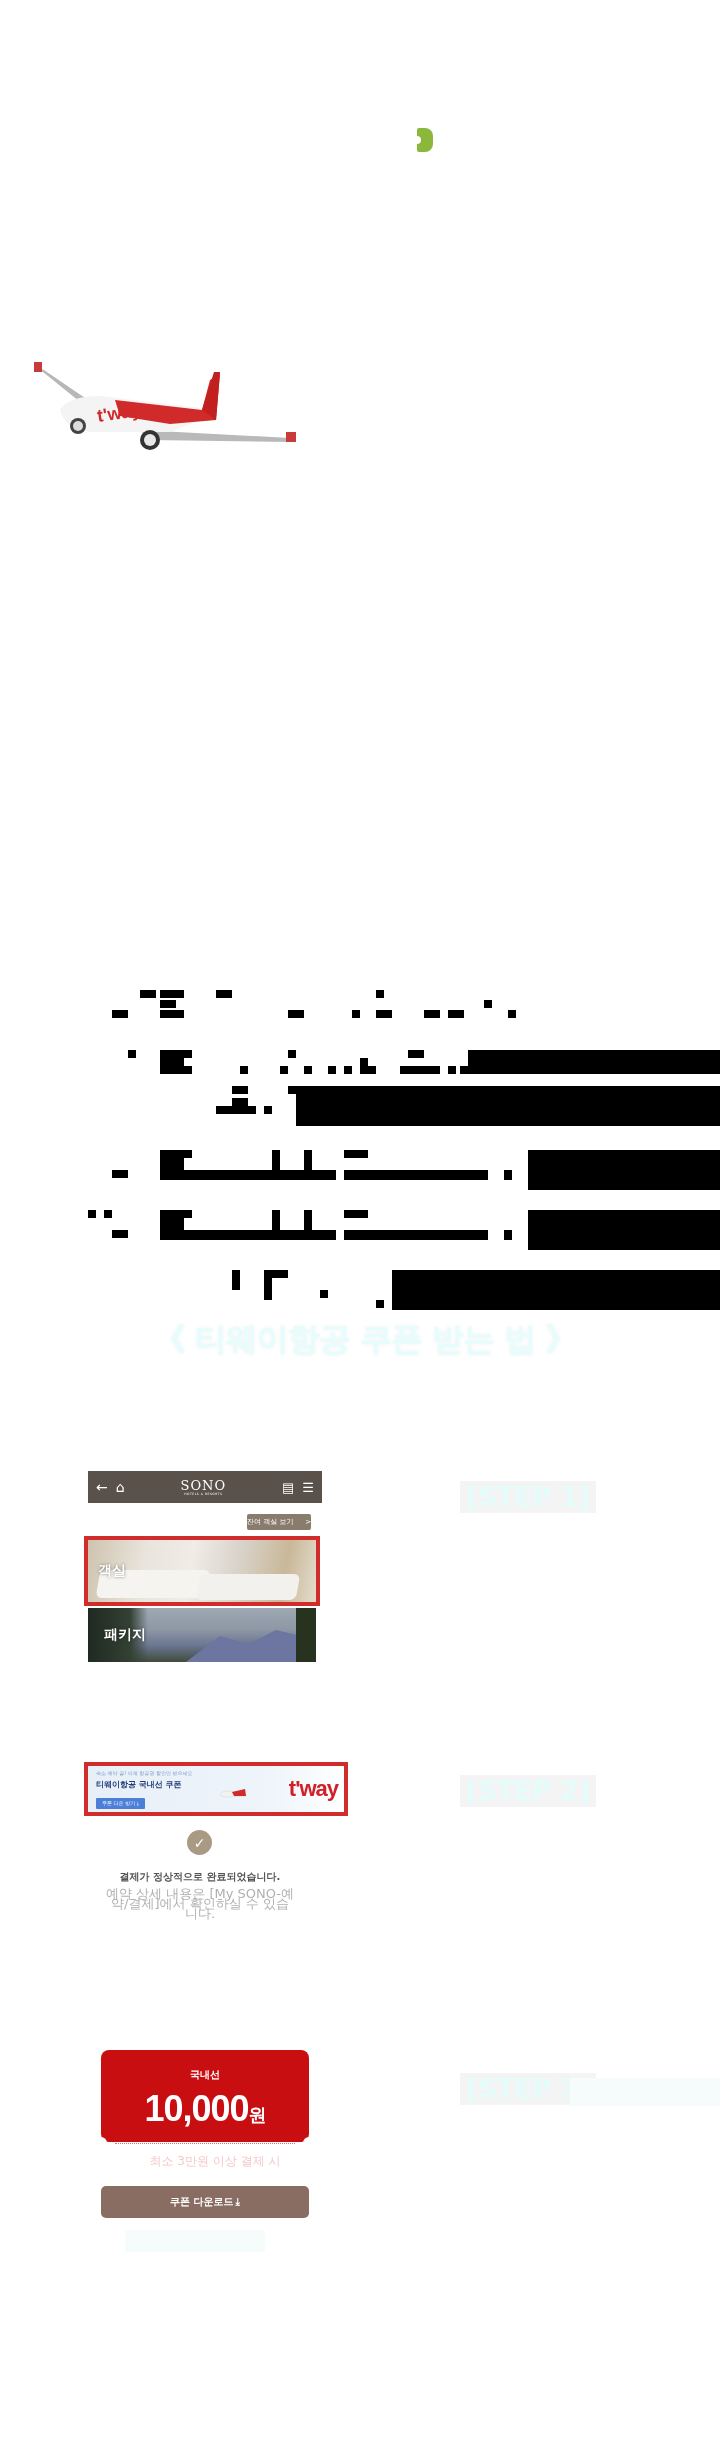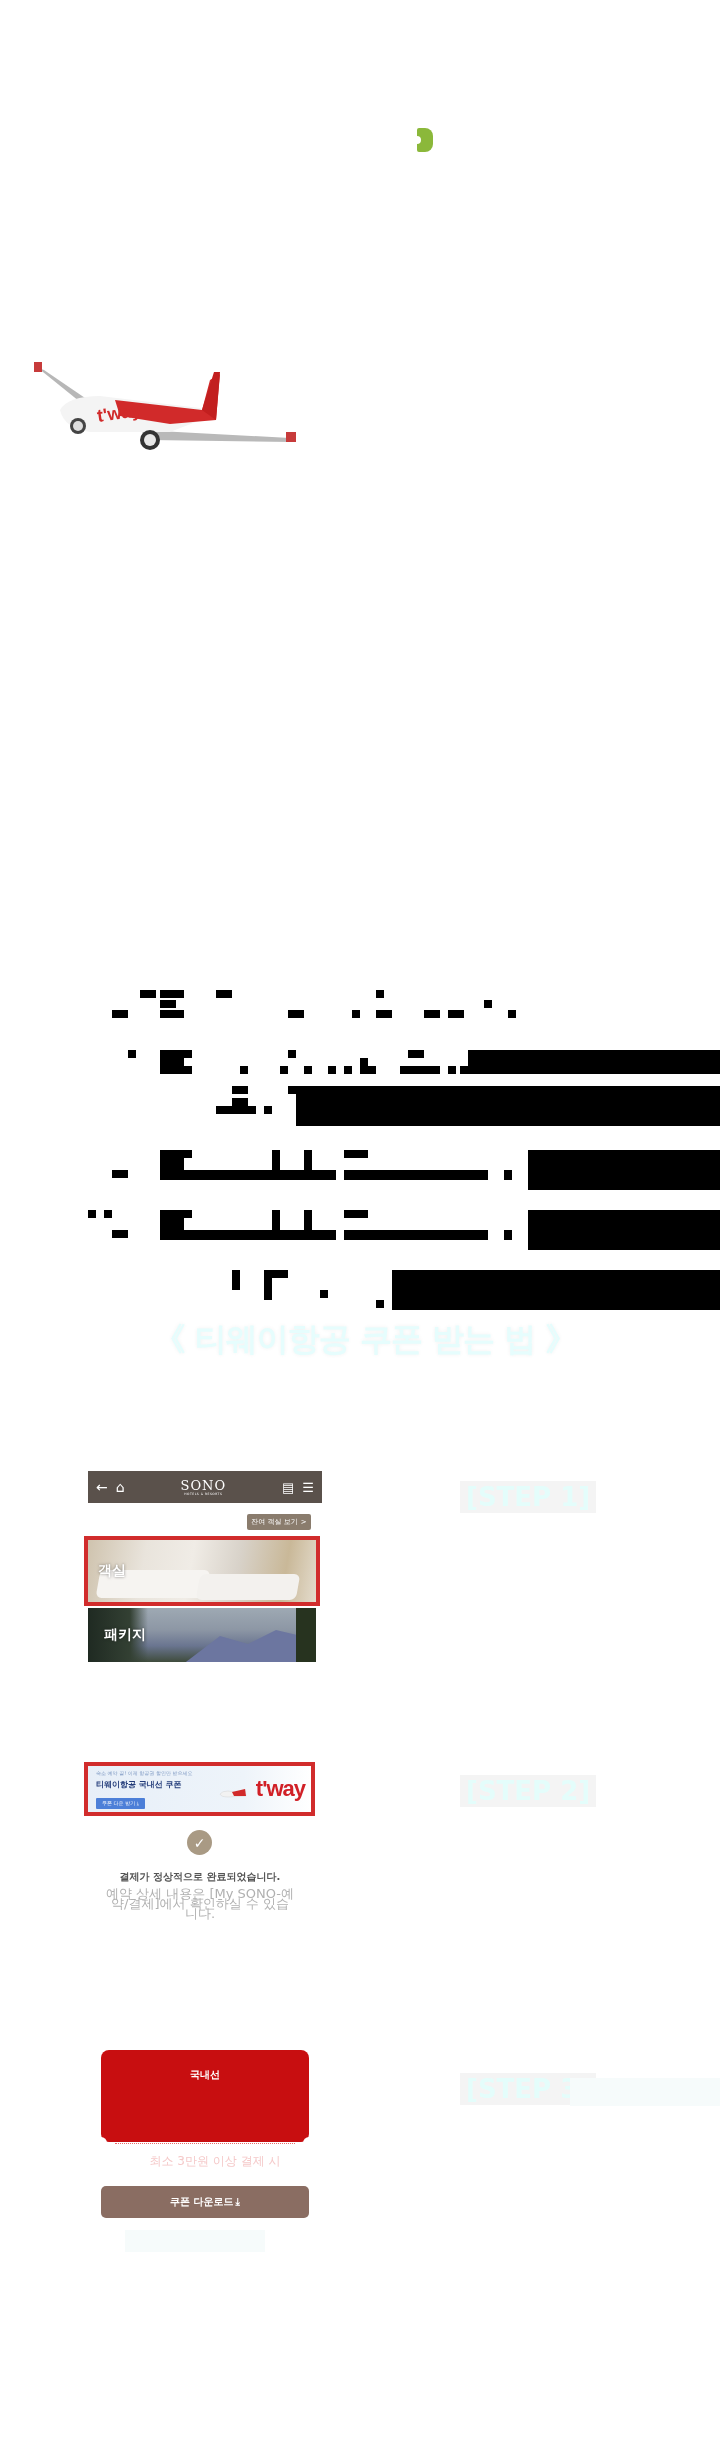--- a/index.html
+++ b/index.html
@@ -32,36 +32,36 @@
   }
 
   
   .sono-nav { left: 88px; top: 1471px; width: 234px; height: 32px; background: #5a514b; display: flex; align-items: center; padding: 0 8px; color: #fff; }
   .sono-nav .left { display: flex; gap: 8px; align-items: center; font-size: 14px; }
   .sono-nav .logo { flex: 1; text-align: center; line-height: 1; }
   .sono-nav .logo .brand { font-family: "DejaVu Serif", serif; font-size: 13px; letter-spacing: 1px; display: block; }
   .sono-nav .logo .sub { font-size: 3px; letter-spacing: 0.5px; display: block; margin-top: 1px; }
   .sono-nav .right { display: flex; gap: 8px; align-items: center; font-size: 13px; }
 
-  .rooms-btn { left: 247px; top: 1514px; width: 64px; height: 16px; background: #8a7c6d; color: #fff; font-size: 7px; border-radius: 2px; display: flex; align-items: center; justify-content: center; gap: 3px; }
+  .rooms-btn { left: 247px; top: 1514px; width: 64px; height: 16px; background: #8a7c6d; color: #fff; font-size: 7px; border-radius: 2px; display: flex; align-items: center; justify-content: space-between; gap: 3px; }
 
   .card-room { left: 84px; top: 1536px; width: 236px; height: 70px; border: 4px solid #d12c2c; overflow: hidden;
     background: linear-gradient(100deg, #cfc3ae 0%, #e9e4dc 25%, #f0ece6 45%, #d8d2c9 65%, #c9b898 85%, #e4dccd 100%); }
   .card-room .bed1 { position: absolute; left: 10px; top: 30px; width: 110px; height: 28px; background: #f6f4f1; border-radius: 6px; transform: skewX(-10deg); }
   .card-room .bed2 { position: absolute; left: 110px; top: 34px; width: 100px; height: 26px; background: #f3f1ee; border-radius: 6px; transform: skewX(-10deg); }
   .card-label { position: absolute; font-size: 14px; font-weight: bold; color: #fff; text-shadow: 0 0 3px rgba(0,0,0,0.5); }
 
   .card-package { left: 88px; top: 1608px; width: 228px; height: 54px; overflow: hidden;
     background: linear-gradient(180deg, #9ea9b3 0%, #8d97a5 40%, #6a7590 70%, #3f4c3c 100%); text-align: center; }
   .card-package .mtn { position: absolute; left: 90px; top: 20px; width: 140px; height: 40px; background: #6c76a0; clip-path: polygon(0 100%, 30% 20%, 50% 40%, 70% 5%, 100% 30%, 100% 100%); }
   .card-package .tree-l { position: absolute; left: 0; top: 0; width: 60px; height: 54px; background: linear-gradient(90deg, #1f2a22, #334033 70%, transparent); }
   .card-package .tree-r { position: absolute; right: 0; top: 0; width: 20px; height: 54px; background: #27331f; }
 
   
-  .tway-banner { left: 84px; top: 1762px; width: 231px; height: 54px; border: 4px solid #d12c2c; background: linear-gradient(90deg, #e7eff8 0%, #eef4fa 70%, #ffffff 100%); padding: 4px 8px; }
+  .tway-banner { left: 84px; top: 1762px; width: 264px; height: 54px; border: 4px solid #d12c2c; background: linear-gradient(90deg, #e7eff8 0%, #eef4fa 70%, #ffffff 100%); padding: 4px 8px; }
   .tway-banner .small { font-size: 5px; color: #7d98c2; white-space: nowrap; }
   .tway-banner .big { font-size: 8px; font-weight: bold; color: #233c7a; margin-top: 3px; white-space: nowrap; }
   .tway-banner .dl { display: inline-block; margin-top: 4px; background: #4c7fd8; color: #fff; font-size: 5px; padding: 2px 6px; border-radius: 1px; }
   .tway-banner .logo { position: absolute; right: 6px; top: 10px; font-size: 22px; font-weight: bold; color: #d12027; font-family: "Liberation Sans", sans-serif; letter-spacing: -1px; }
   .tway-banner .mini-plane { position: absolute; left: 130px; top: 22px; width: 30px; height: 12px; }
 
   .check-circle { left: 187px; top: 1830px; width: 25px; height: 25px; border-radius: 50%; background: #a99a84; display: flex; align-items: center; justify-content: center; color: #fff; font-size: 14px; }
   .pay-done { left: 90px; top: 1870px; width: 220px; text-align: center; font-size: 10px; font-weight: bold; color: #555; white-space: nowrap; }
   .pay-sub { left: 105px; top: 1889px; width: 190px; text-align: center; font-size: 13px; color: #b0b0b0; line-height: 10px; }
 
@@ -227,20 +227,21 @@
 <div class="abs pay-done">결제가 정상적으로 완료되었습니다.</div>
 <div class="abs pay-sub">예약 상세 내용은 [My SONO-예약/결제]에서 확인하실 수 있습니다.</div>
 
 <div class="abs step-label" style="left:460px; top:2073px;">[STEP 3]</div>
 <div class="abs faint-bar" style="left:570px; top:2078px; width:150px; height:28px;"></div>
 
 <div class="abs coupon">
   <span class="notch l"></span>
   <span class="notch r"></span>
   <div class="type">국내선</div>
+  <div class="amount"><span>10,000</span><span class="unit">원</span></div>
   <div class="divider"></div>
   <div class="cond">최소 3만원 이상 결제 시</div>
 </div>
 
 <div class="abs coupon-dl">
   <span>쿠폰 다운로드</span>
   <span>⤓</span>
 </div>
 <div class="abs faint-bar" style="left:125px; top:2230px; width:140px; height:22px;"></div>
 

